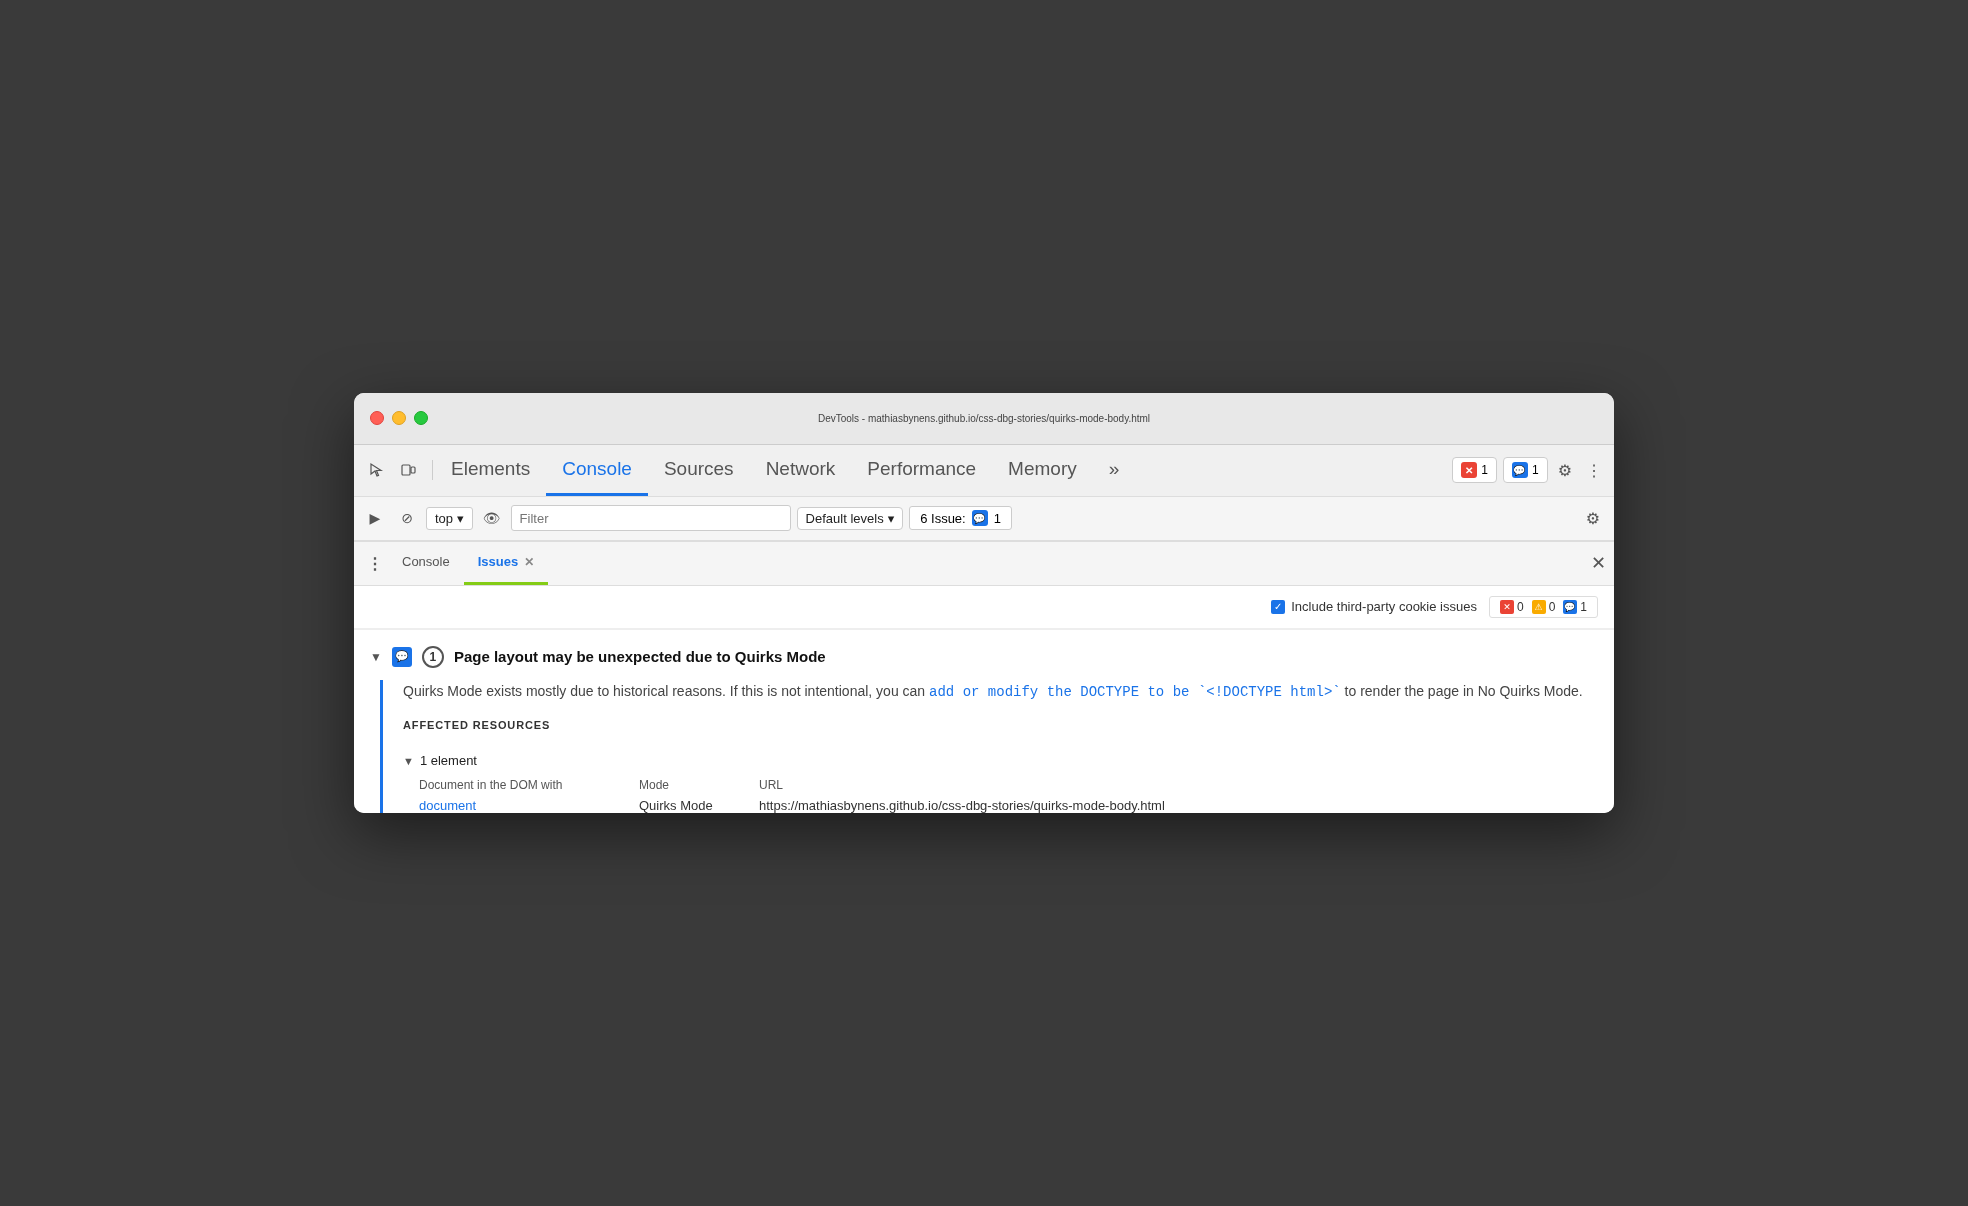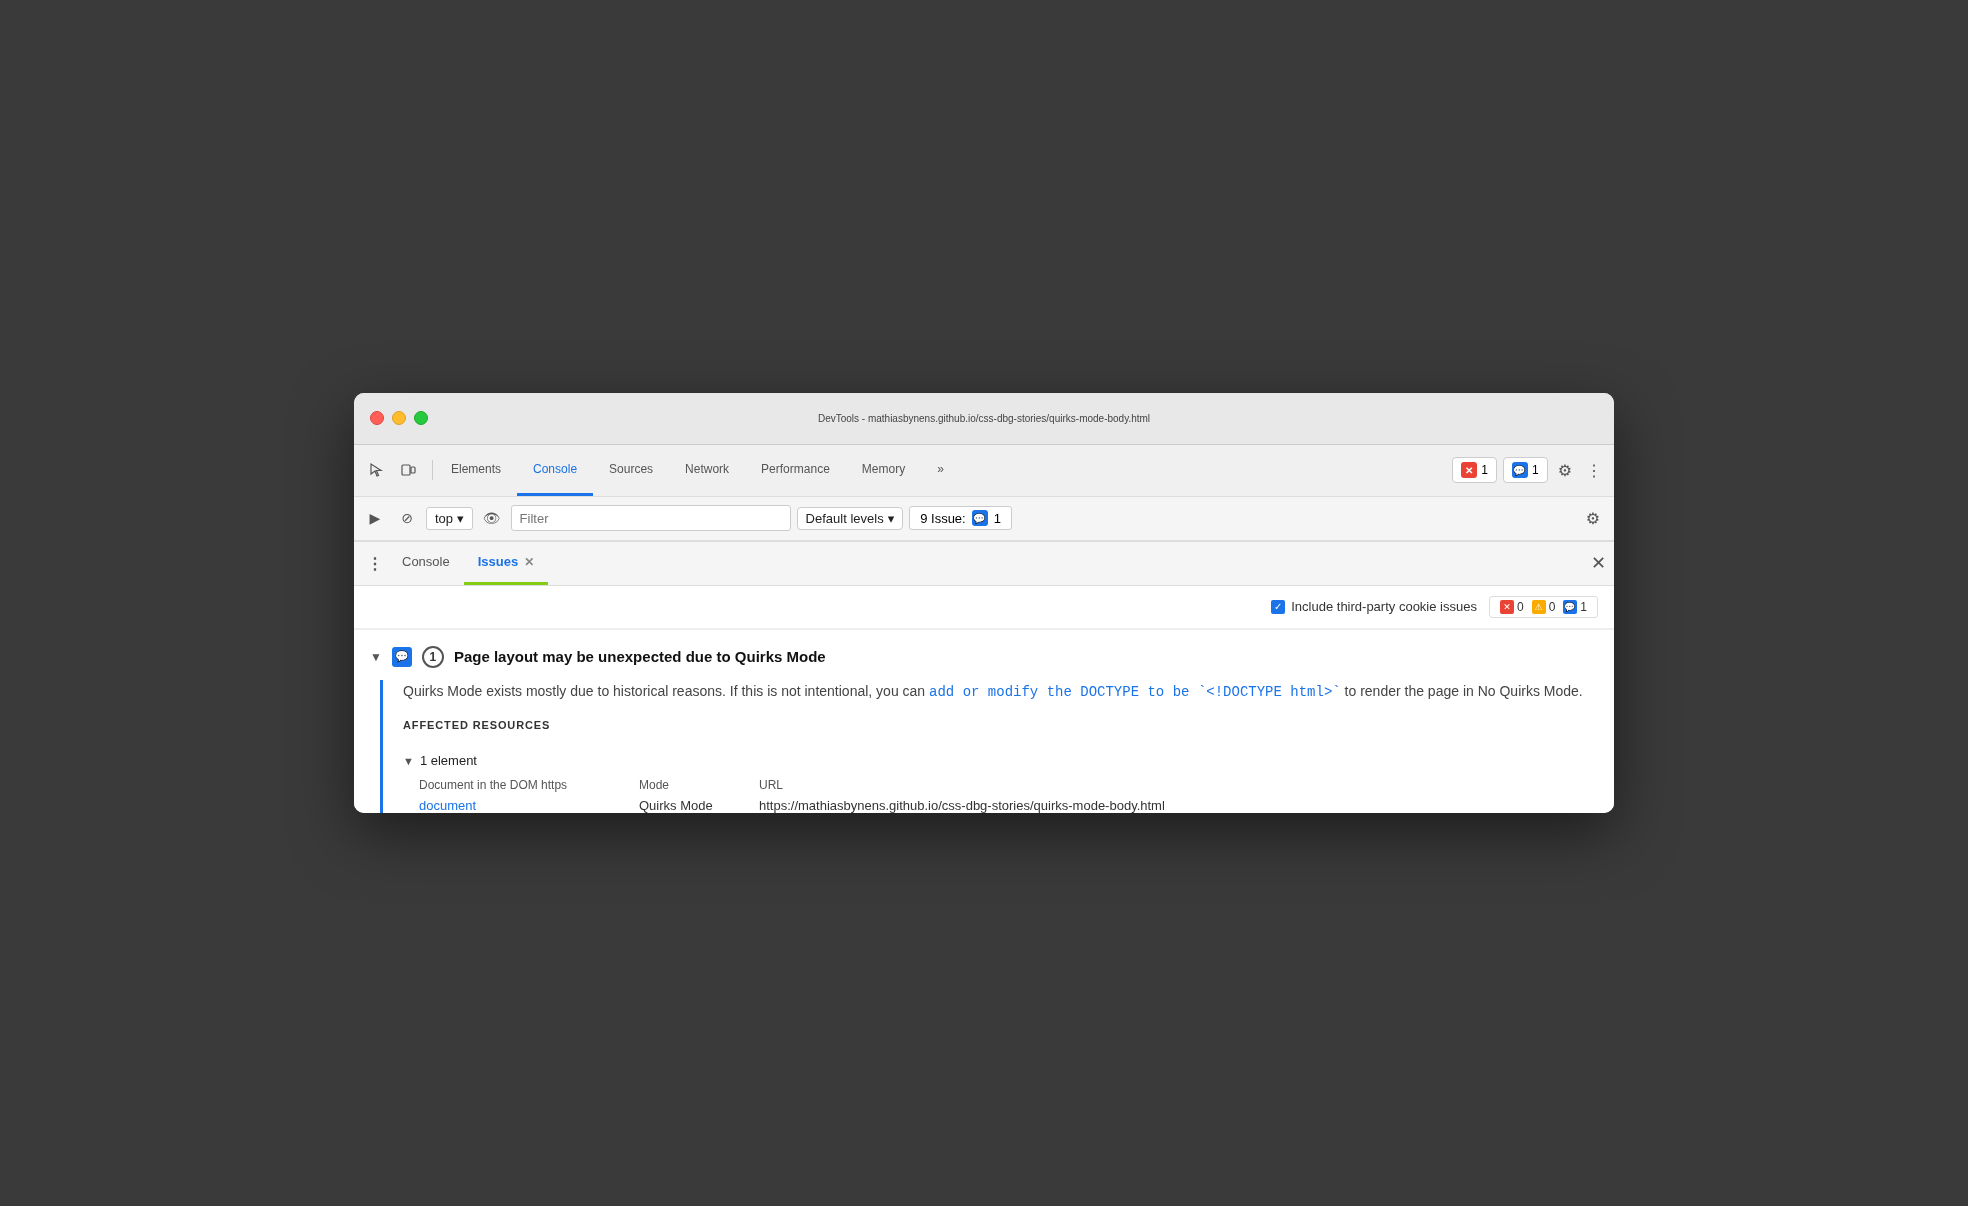--- a/index.html
+++ b/index.html
@@ -87,21 +87,21 @@
       display: flex;
       align-items: center;
       flex: 1;
       height: 100%;
     }
     .tab {
       padding: 0 16px;
       height: 100%;
       display: flex;
       align-items: center;
-      font-size: 12px;
+      font-size: 19px;
       color: #555;
       cursor: pointer;
       border-bottom: 3px solid transparent;
       white-space: nowrap;
     }
     .tab.active {
       color: #1a73e8;
       border-bottom: 3px solid #1a73e8;
       font-weight: 500;
     }
@@ -562,21 +562,21 @@
         <span>top</span>
         <span>▾</span>
       </div>
       <div class="toolbar-icon-btn">👁</div>
       <input class="filter-input" type="text" placeholder="Filter" style="">
       <div class="levels-dropdown">
         <span>Default levels</span>
         <span>▾</span>
       </div>
       <div class="issues-badge">
-        <span>9 Issue:</span>
+        <span>6 Issue:</span>
         <div class="badge-icon-blue">💬</div>
         <span>1</span>
       </div>
       <div class="toolbar-gear toolbar-icon-btn">⚙</div>
     </div>
   </div>
 
   <div class="issues-panel">
 
     <div class="panel-tab-bar">
@@ -633,21 +633,21 @@
         <div class="affected-resources">
           <div class="affected-label">AFFECTED RESOURCES</div>
 
           <div class="resource-expand">
             <span class="resource-expand-arrow">▼</span>
             <span>1 element</span>
           </div>
 
           <div class="resource-table">
             <div class="resource-table-header">
-              <div class="col-doc">Document in the DOM https</div>
+              <div class="col-doc">Document in the DOM with</div>
               <div class="col-mode">Mode</div>
               <div class="col-url">URL</div>
             </div>
             <div class="resource-table-row">
               <div class="col-doc">
                 <a class="resource-link" href="#">document</a>
               </div>
               <div class="col-mode">
                 <span>Quirks Mode</span>
               </div>

